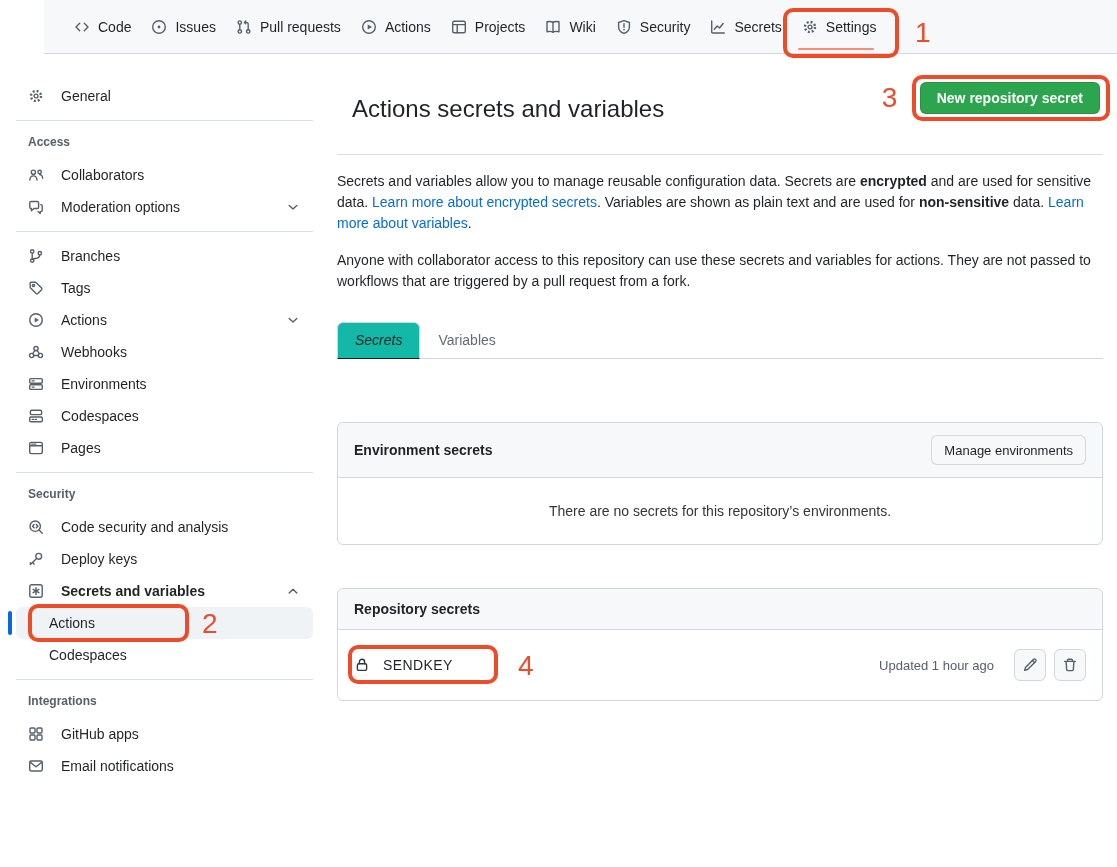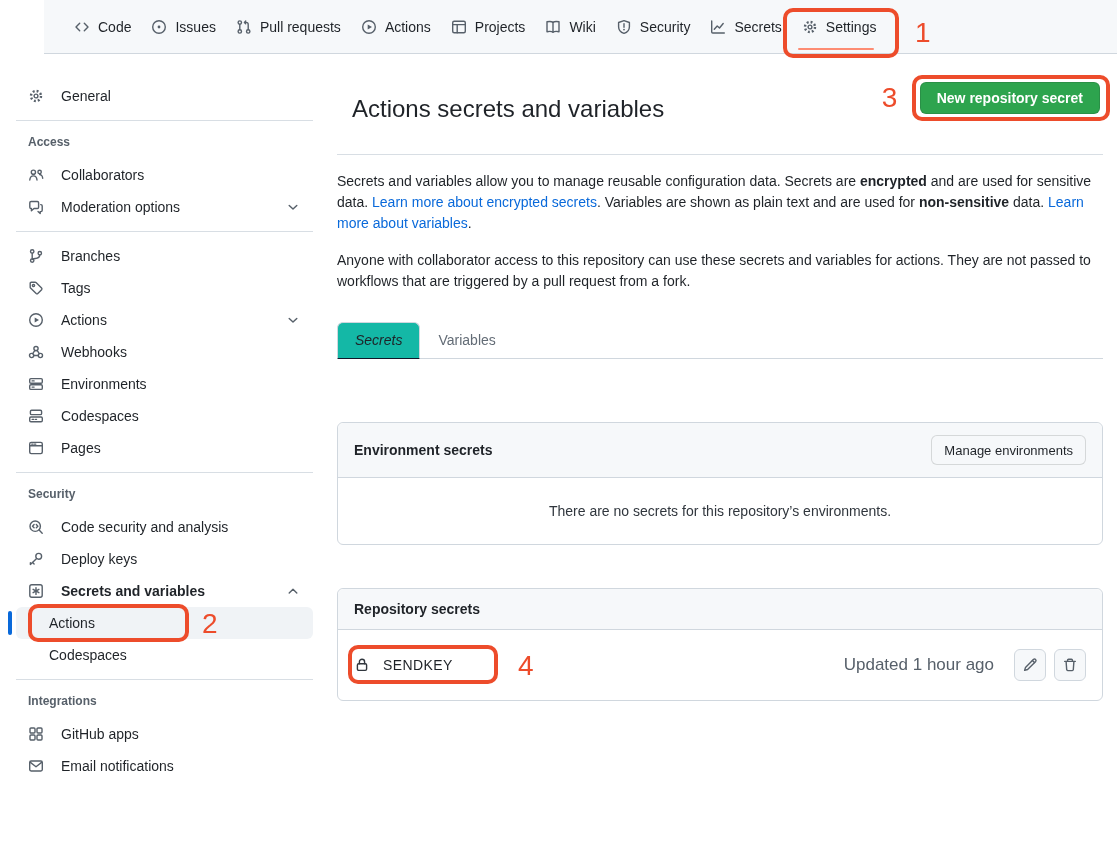--- a/index.html
+++ b/index.html
@@ -123,21 +123,21 @@
   .box-empty{padding:25px 16px;text-align:center;color:#30363d}
 
   .secret-row{
     display:flex;align-items:center;justify-content:space-between;
     height:70px;padding:0 16px;
   }
   .secret-name{position:relative;display:flex;align-items:center;gap:13px}
   .secret-name .ico{color:#30363d}
   .sname{letter-spacing:.4px}
   .secret-right{display:flex;align-items:center;gap:8px}
-  .updated{color:var(--muted);font-size:17px;margin-right:12px}
+  .updated{color:var(--muted);font-size:13px;margin-right:12px}
   .icon-btn{
     width:32px;height:32px;display:flex;align-items:center;justify-content:center;
     background:var(--hdr-bg);border:1px solid var(--border);border-radius:6px;
     color:#24292f;cursor:pointer;
   }
 </style>
 </head>
 <body>
 
 <header class="topnav">

